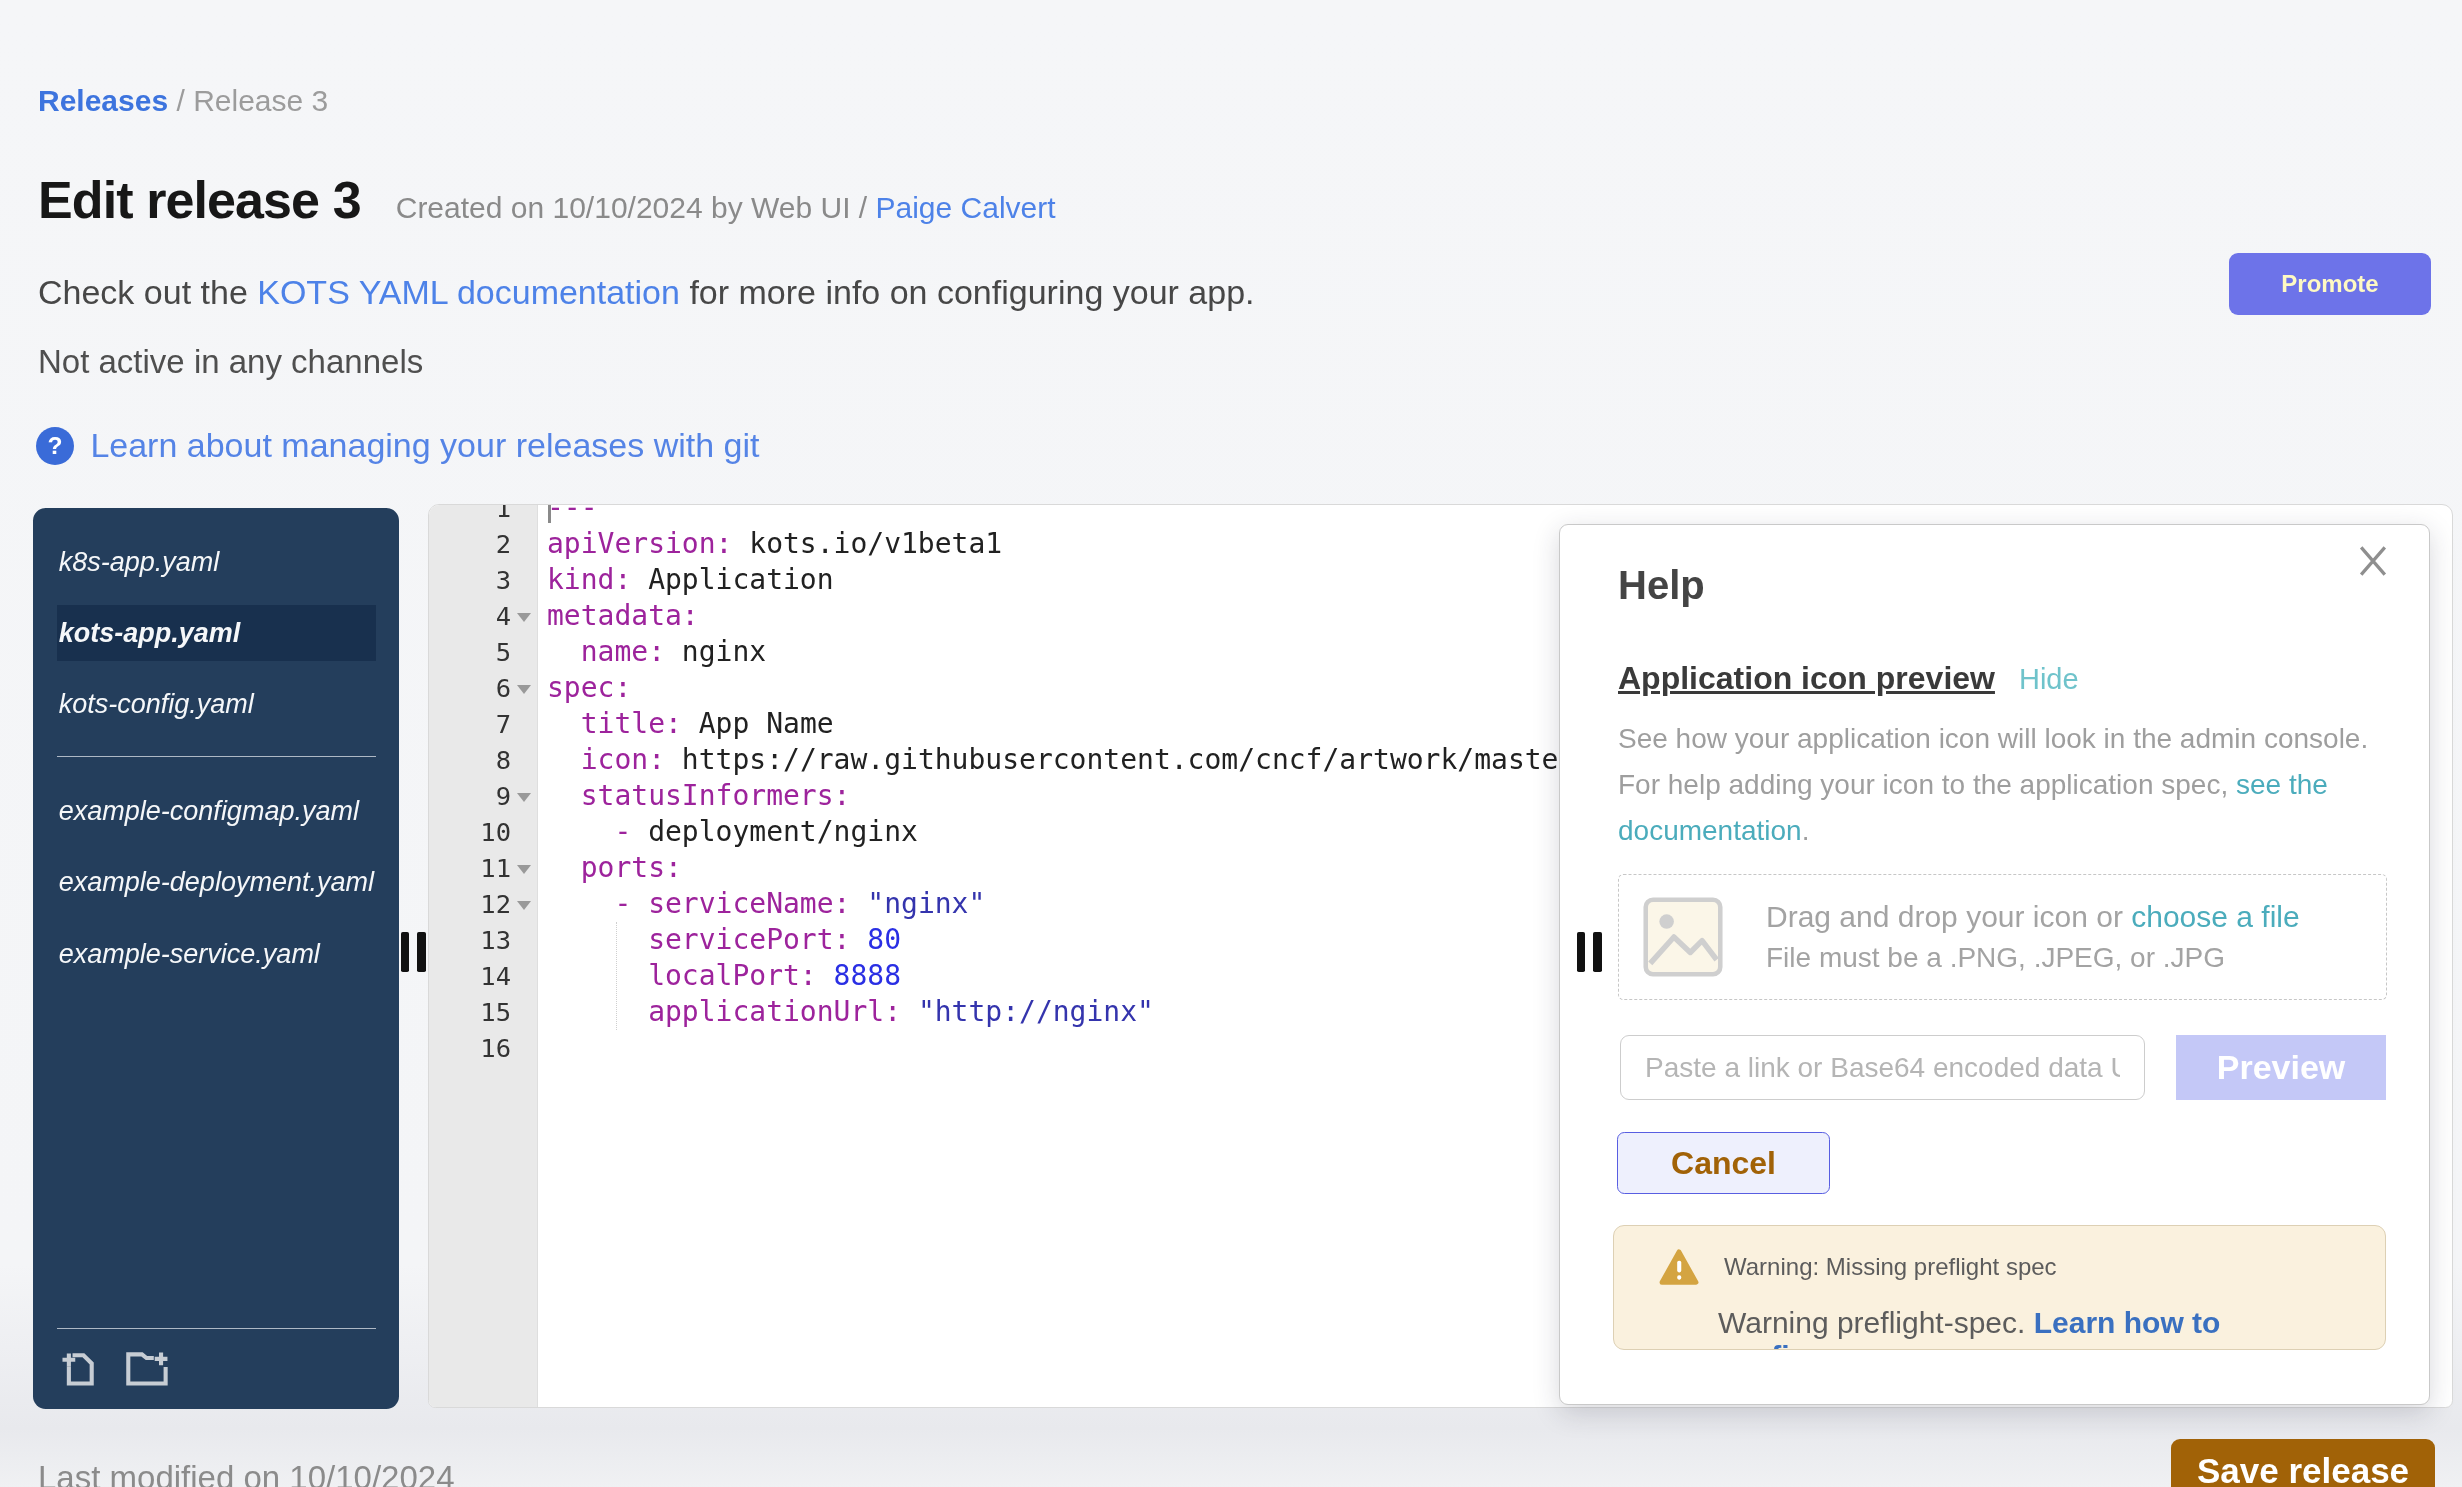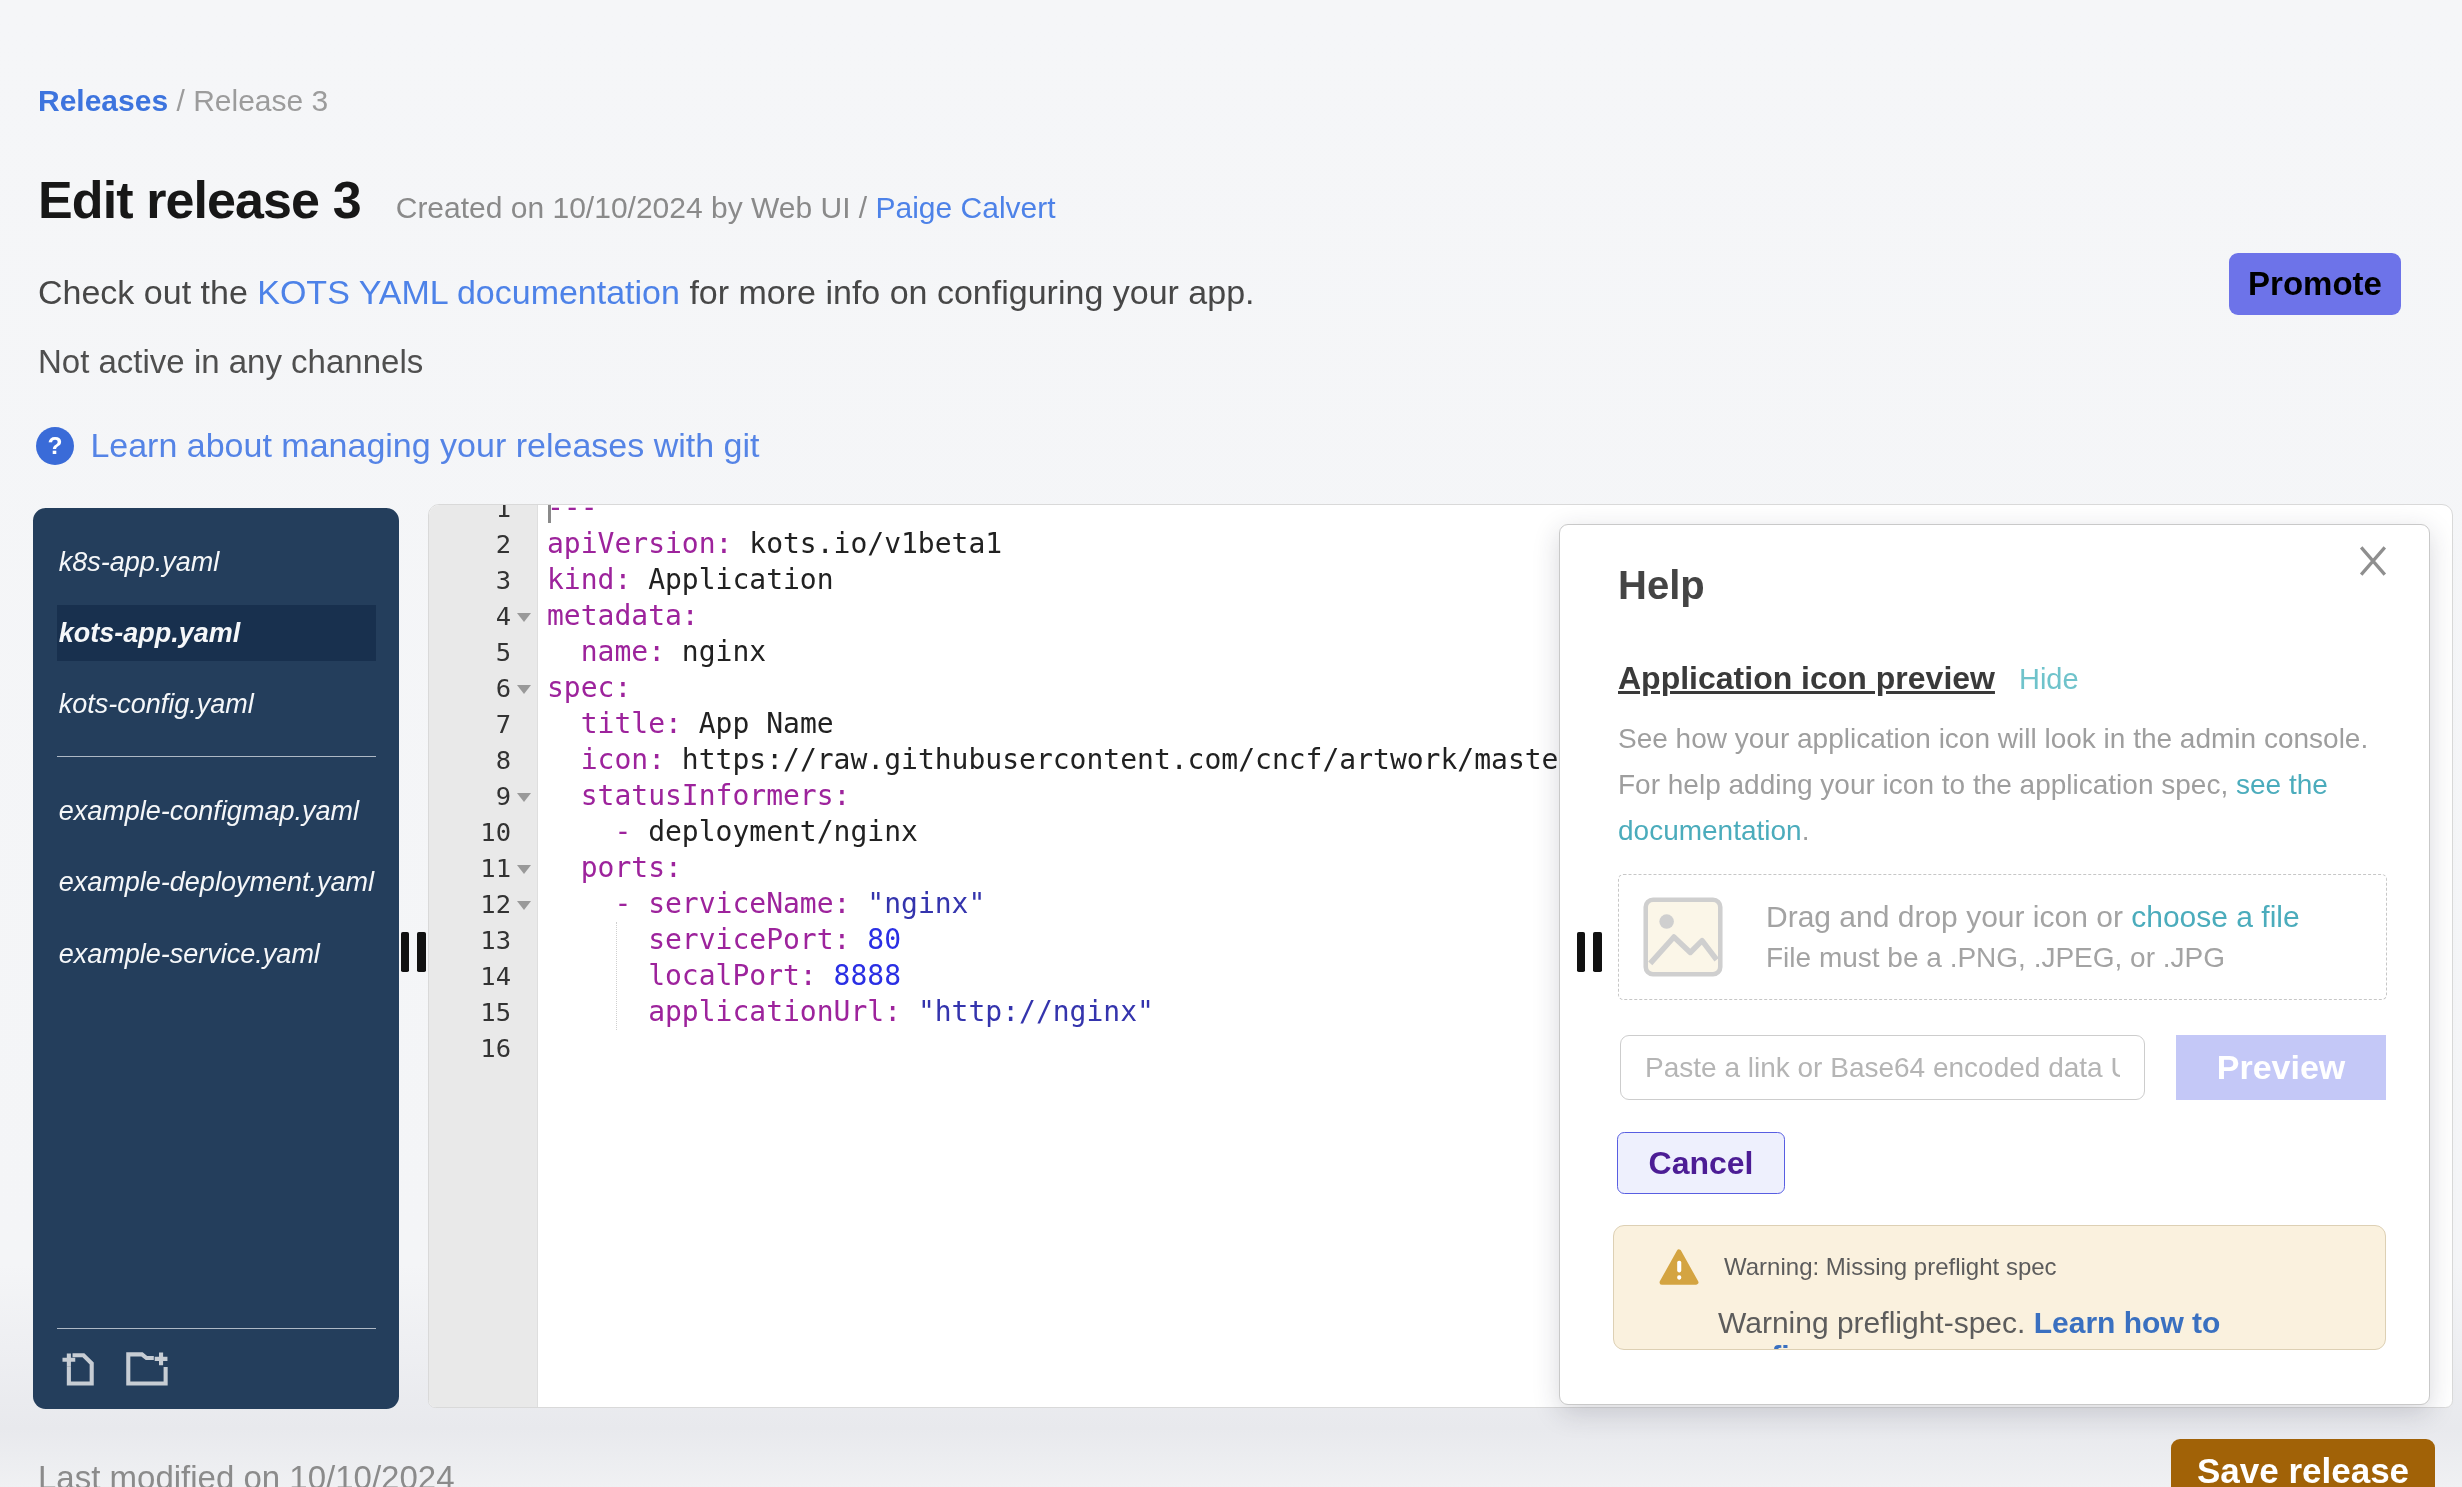--- a/index.html
+++ b/index.html
@@ -17,23 +17,23 @@
   .crumb-link { color:#3d74de; font-weight:700; cursor:pointer; }
   .crumb-sep, .crumb-current { color:#9c9c9c; }
 
   .title-row { position:absolute; left:38px; top:126px; display:flex; align-items:baseline; gap:35px; }
   .page-title { font-size:52px; font-weight:800; color:#171717; letter-spacing:-0.9px; }
   .created { font-size:30px; color:#8a8a8a; }
   .created a, .link-blue { color:#4d82e8; text-decoration:none; cursor:pointer; }
 
   .info-row { position:absolute; left:38px; top:229px; font-size:34px; color:#474747; }
   .promote-btn {
-    position:absolute; left:2229px; top:209px; width:172px; height:62px;
+    position:absolute; left:2229px; top:209px; width:202px; height:62px;
     background:#6d73e9; border:none; border-radius:9px;
-    color:#000000; font-size:33px; font-weight:700; font-family:inherit; cursor:pointer;
+    color:#fef9c3; font-size:24px; font-weight:700; font-family:inherit; cursor:pointer;
   }
   .channel-status { position:absolute; left:38px; top:299px; font-size:33px; color:#4f4f4f; }
 
   .git-row { position:absolute; left:36px; top:382px; display:flex; align-items:center; gap:16.4px; }
   .q-icon {
     width:38px; height:38px; border-radius:50%; background:#3a6bd8;
     color:#fff; font-size:24.6px; font-weight:700; display:flex; align-items:center; justify-content:center;
   }
   .git-link { font-size:34px; color:#5584e6; cursor:pointer; }
 
@@ -118,23 +118,23 @@
     border:1.8px solid #cdcdcd; border-radius:9px; padding:0 24px;
     font-size:28px; font-family:inherit; color:#555; background:#fff;
   }
   .icon-input::placeholder { color:#b5b5b5; }
   .preview-btn {
     position:absolute; left:616px; top:510px; width:210px; height:65px;
     background:#c4c8f7; border:none; border-radius:0;
     color:#fff; font-size:34px; font-weight:700; font-family:inherit; cursor:pointer;
   }
   .cancel-btn {
-    position:absolute; left:57px; top:607px; width:168px; height:62px;
+    position:absolute; left:57px; top:607px; width:213px; height:62px;
     background:#eef0fd; border:1.8px solid #585ee2; border-radius:7.3px;
-    color:#4c1d95; font-size:32px; font-weight:700; font-family:inherit; cursor:pointer;
+    color:#a16207; font-size:32px; font-weight:700; font-family:inherit; cursor:pointer;
   }
 
   .warning-box {
     position:absolute; left:53px; top:700px; width:773px; height:125px;
     background:#faf1de; border:0.9px solid #ddd0b4; border-radius:11px;
     padding:22px 27px 0 44px; overflow:hidden;
   }
   .warn-row1 { display:flex; align-items:center; gap:24px; font-size:24px; color:#5c5c5c; }
   .warn-row2 { margin:20px 0 0 60px; font-size:30px; color:#5c5c5c; }
   .warn-link { color:#3a70c0; font-weight:700; cursor:pointer; }

